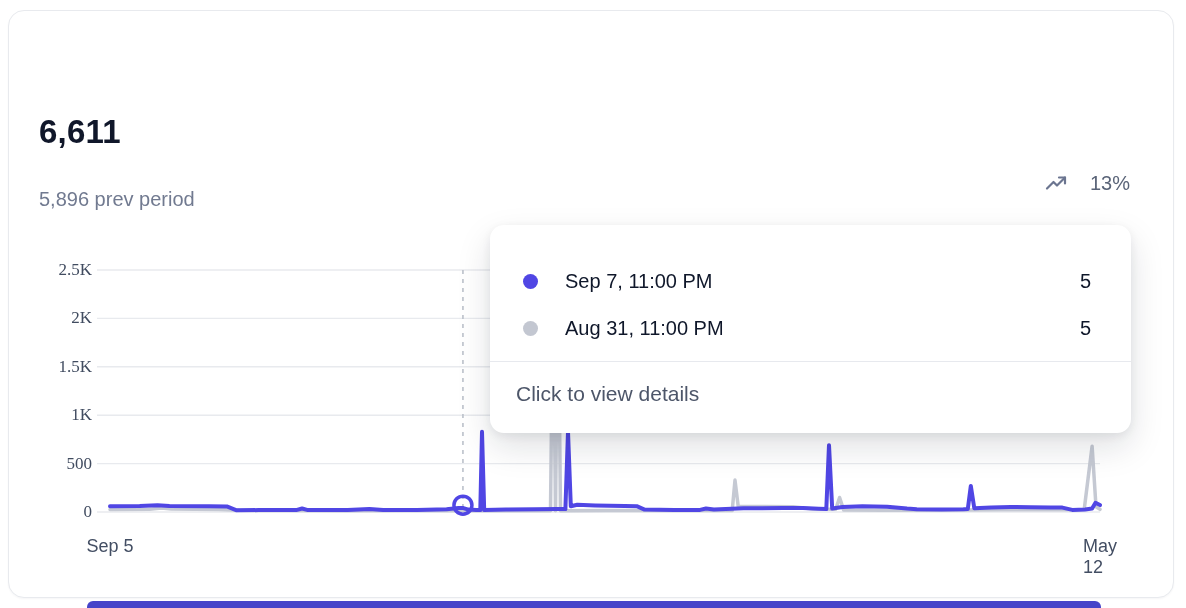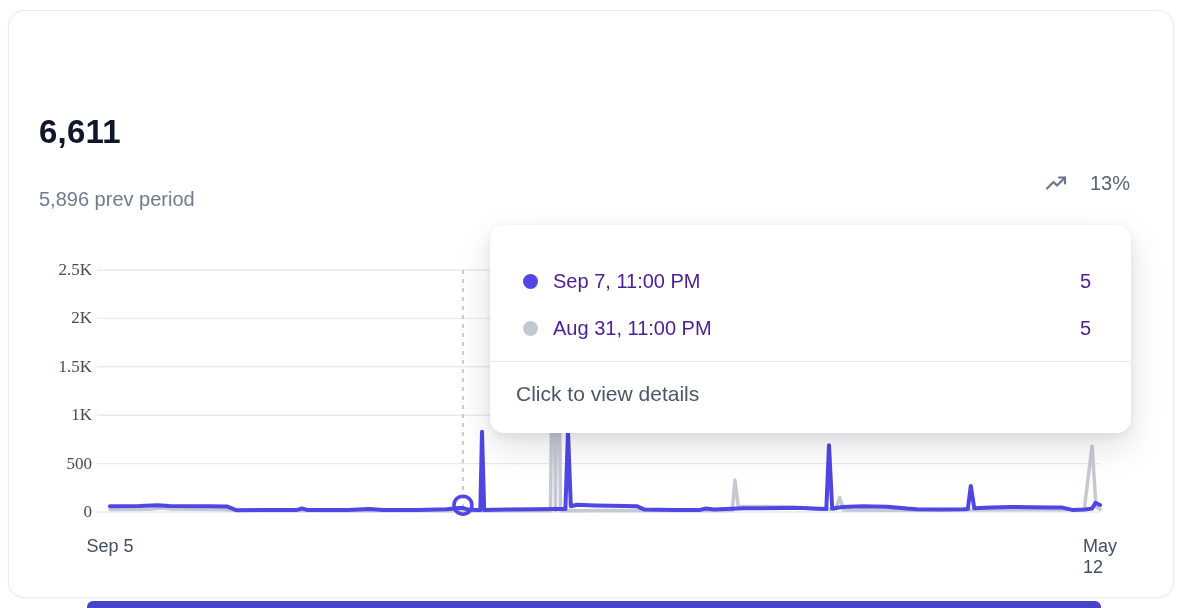--- a/index.html
+++ b/index.html
@@ -18,21 +18,21 @@
   #y-axis{position:absolute;left:0;top:0;width:92px;height:608px;z-index:2;}
   #y-axis span{position:absolute;right:0;font-family:Liberation Serif, serif;
                font-size:17px;color:#414c60;line-height:20px;}
   #x-axis{position:absolute;left:0;top:0;width:954px;height:608px;z-index:2;padding-left:9px;}
   #x-axis span{position:absolute;top:536px;transform:translateX(-50%);font-size:18px;color:#434e63;}
   
   .tooltip{position:absolute;left:490px;top:225px;width:641px;height:208px;background:#ffffff;
            border-radius:14px;z-index:10;
            box-shadow:0 14px 34px rgba(15,23,42,.13),0 3px 10px rgba(15,23,42,.07);}
   .tt-rows{position:absolute;left:33px;right:40px;top:33px;}
-  .tt-row{display:flex;align-items:center;height:47px;font-size:20px;color:#4c1d95;}
+  .tt-row{display:flex;align-items:center;height:47px;font-size:20px;color:#0f172a;gap:12px;}
   .tt-dot{width:15px;height:15px;border-radius:50%;margin-right:15px;flex:0 0 auto;}
   .tt-label{flex:1;}
   .tt-value{text-align:right;}
   .tt-divider{position:absolute;left:0;right:0;top:136px;height:1px;background:#e7e9ee;}
   .tt-footer{position:absolute;left:26px;top:157px;font-size:21px;color:#4d5669;}
   .next-card-edge{position:absolute;left:87px;top:601px;width:1014px;height:7px;
                   background:#4644c9;border-radius:6px 6px 0 0;}
 </style>
 </head>
 <body>

